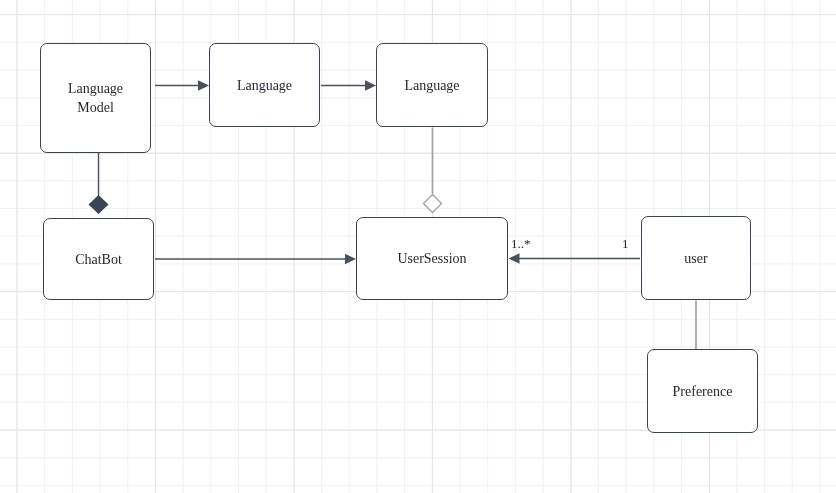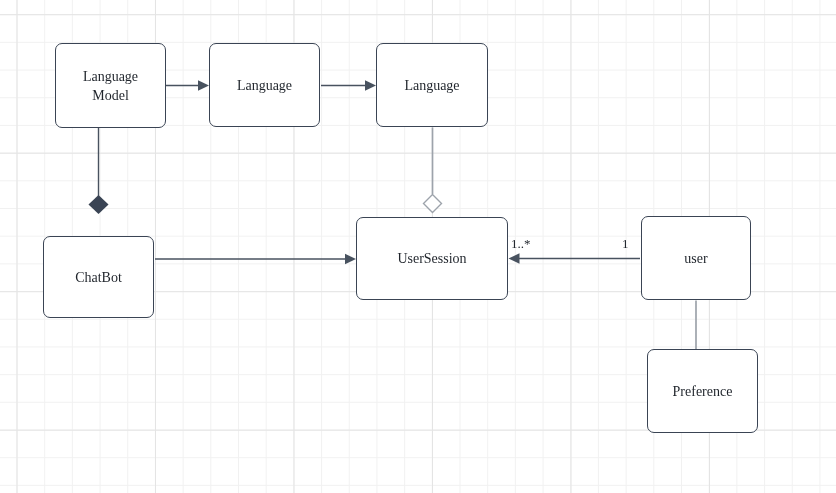--- a/index.html
+++ b/index.html
@@ -81,33 +81,33 @@
     <g>
       <line x1="640" y1="258.5" x2="519" y2="258.5" stroke="#48525f" stroke-width="1.4"></line>
       <path d="M508.5,258.5 L519.5,253.3 L519.5,263.7 Z" fill="#48525f"></path>
     </g>
 
     <g>
       <line x1="696" y1="300.5" x2="696" y2="349" stroke="#9da3ab" stroke-width="1.7"></line>
     </g>
   </svg>
 
-  <div class="node" style="left:55px;top:43px;width:111px;height:85px;">
+  <div class="node" style="left:40px;top:43px;width:111px;height:110px;">
     <span>Language Model</span>
   </div>
 
   <div class="node" style="left:209px;top:43px;width:111px;height:84px;">
     <span>Language</span>
   </div>
 
   <div class="node" style="left:376px;top:43px;width:112px;height:84px;">
     <span>Language</span>
   </div>
 
-  <div class="node" style="left:43px;top:236px;width:111px;height:82px;">
+  <div class="node" style="left:43px;top:218px;width:111px;height:82px;">
     <span>ChatBot</span>
   </div>
 
   <div class="node" style="left:356px;top:217px;width:152px;height:83px;text-align:center;">
     <span>UserSession</span>
   </div>
 
   <div class="node" style="left:641px;top:216px;width:110px;height:84px;align-items:center;">
     <span>user</span>
   </div>

